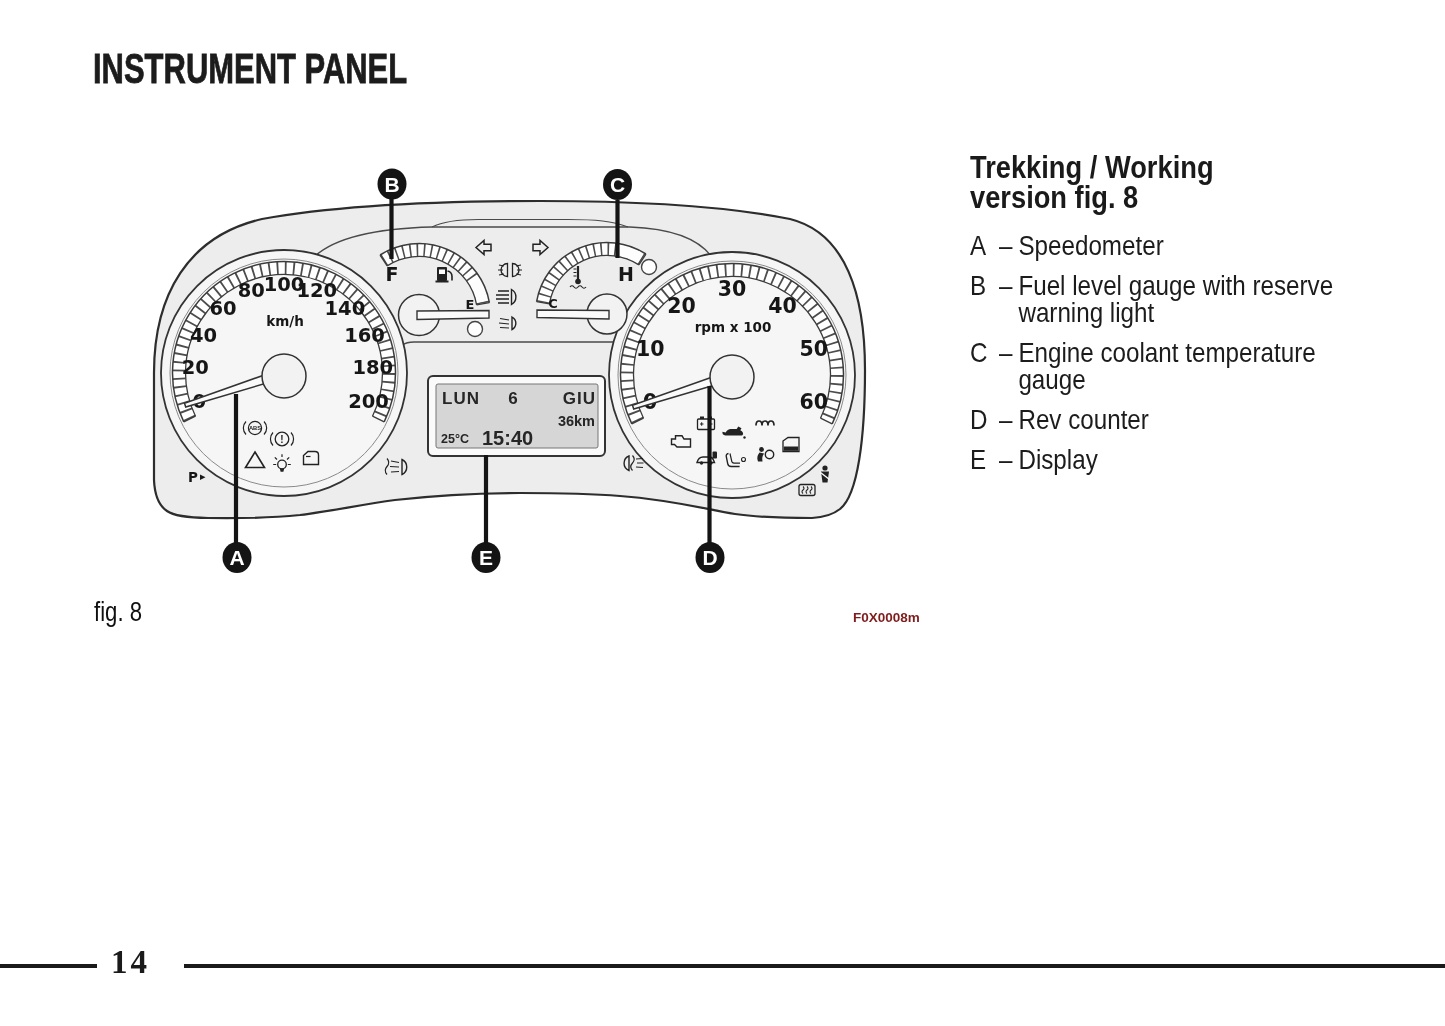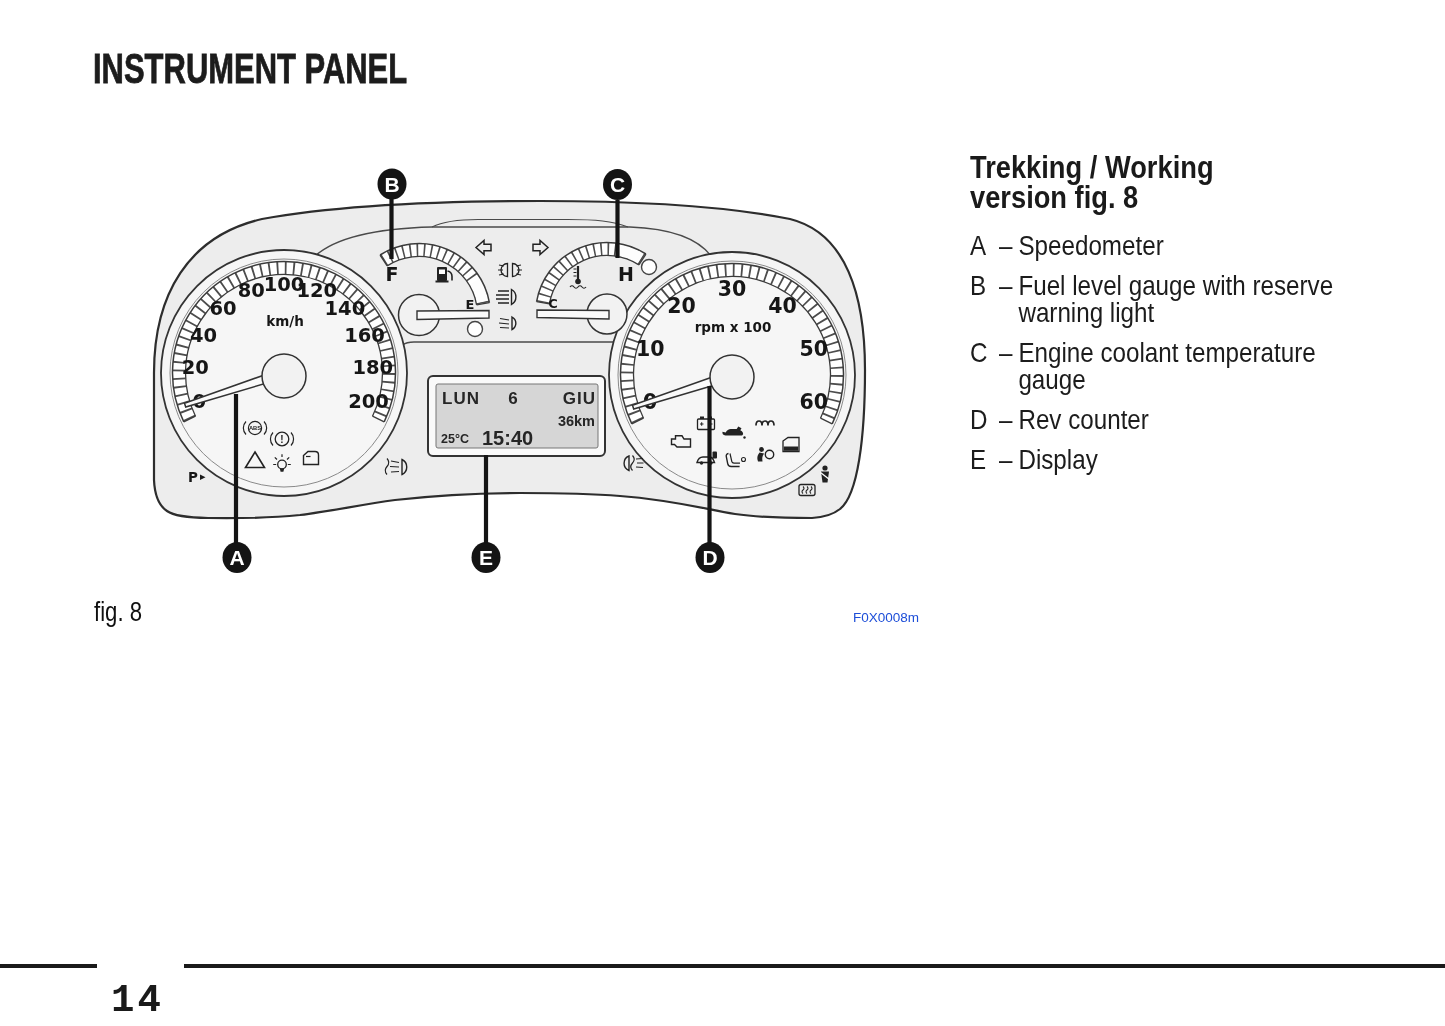--- a/index.html
+++ b/index.html
@@ -9,22 +9,22 @@
          transform:scaleX(.72);transform-origin:left top;-webkit-text-stroke:0.8px #1c1c1c;white-space:nowrap;}
   .legend{position:absolute;left:970px;top:153px;width:480px;transform:scaleX(.88);transform-origin:left top;}
   .legend-h{font-size:31px;font-weight:bold;line-height:30px;color:#1a1a1a;white-space:nowrap;}
   .legend-items{margin-top:19px;}
   .li{display:flex;margin-bottom:13px;font-size:27.5px;line-height:27px;color:#1c1c1c;}
   .li .k{width:33px;flex:none;}
   .li .d{width:22px;flex:none;}
   .li .t{flex:1;}
   .li .t div{white-space:nowrap;}
   .figcap{position:absolute;left:94px;top:597px;font-size:27px;color:#101010;transform:scaleX(.82);transform-origin:left top;}
-  .figcode{position:absolute;left:853px;top:610px;font-size:13.5px;font-weight:normal;color:#1d4ed8;text-align:center;}
-  .pagenum{position:absolute;left:111px;top:944px;font-size:39px;font-weight:bold;font-family:Liberation Mono, monospace;letter-spacing:3px;color:#1a1a1a;margin-top:35px;}
+  .figcode{position:absolute;left:853px;top:610px;font-size:13.5px;font-weight:bold;color:#7f1d1d;text-align:center;}
+  .pagenum{position:absolute;left:111px;top:944px;font-size:33px;font-weight:bold;font-family:Liberation Serif, serif;letter-spacing:3px;color:#1a1a1a;}
   .fline{position:absolute;top:964px;height:3.5px;background:#1a1a1a;}
   .fline.l{left:0;width:97px;}
   .fline.r{left:184px;width:1261px;}
   #cluster{position:absolute;left:140px;top:140px;}
   text{font-family:"Liberation Sans",sans-serif;}
   .numtext{font-family:"DejaVu Sans",sans-serif;font-weight:bold;fill:#161616;}
 </style>
 </head>
 <body>
 

